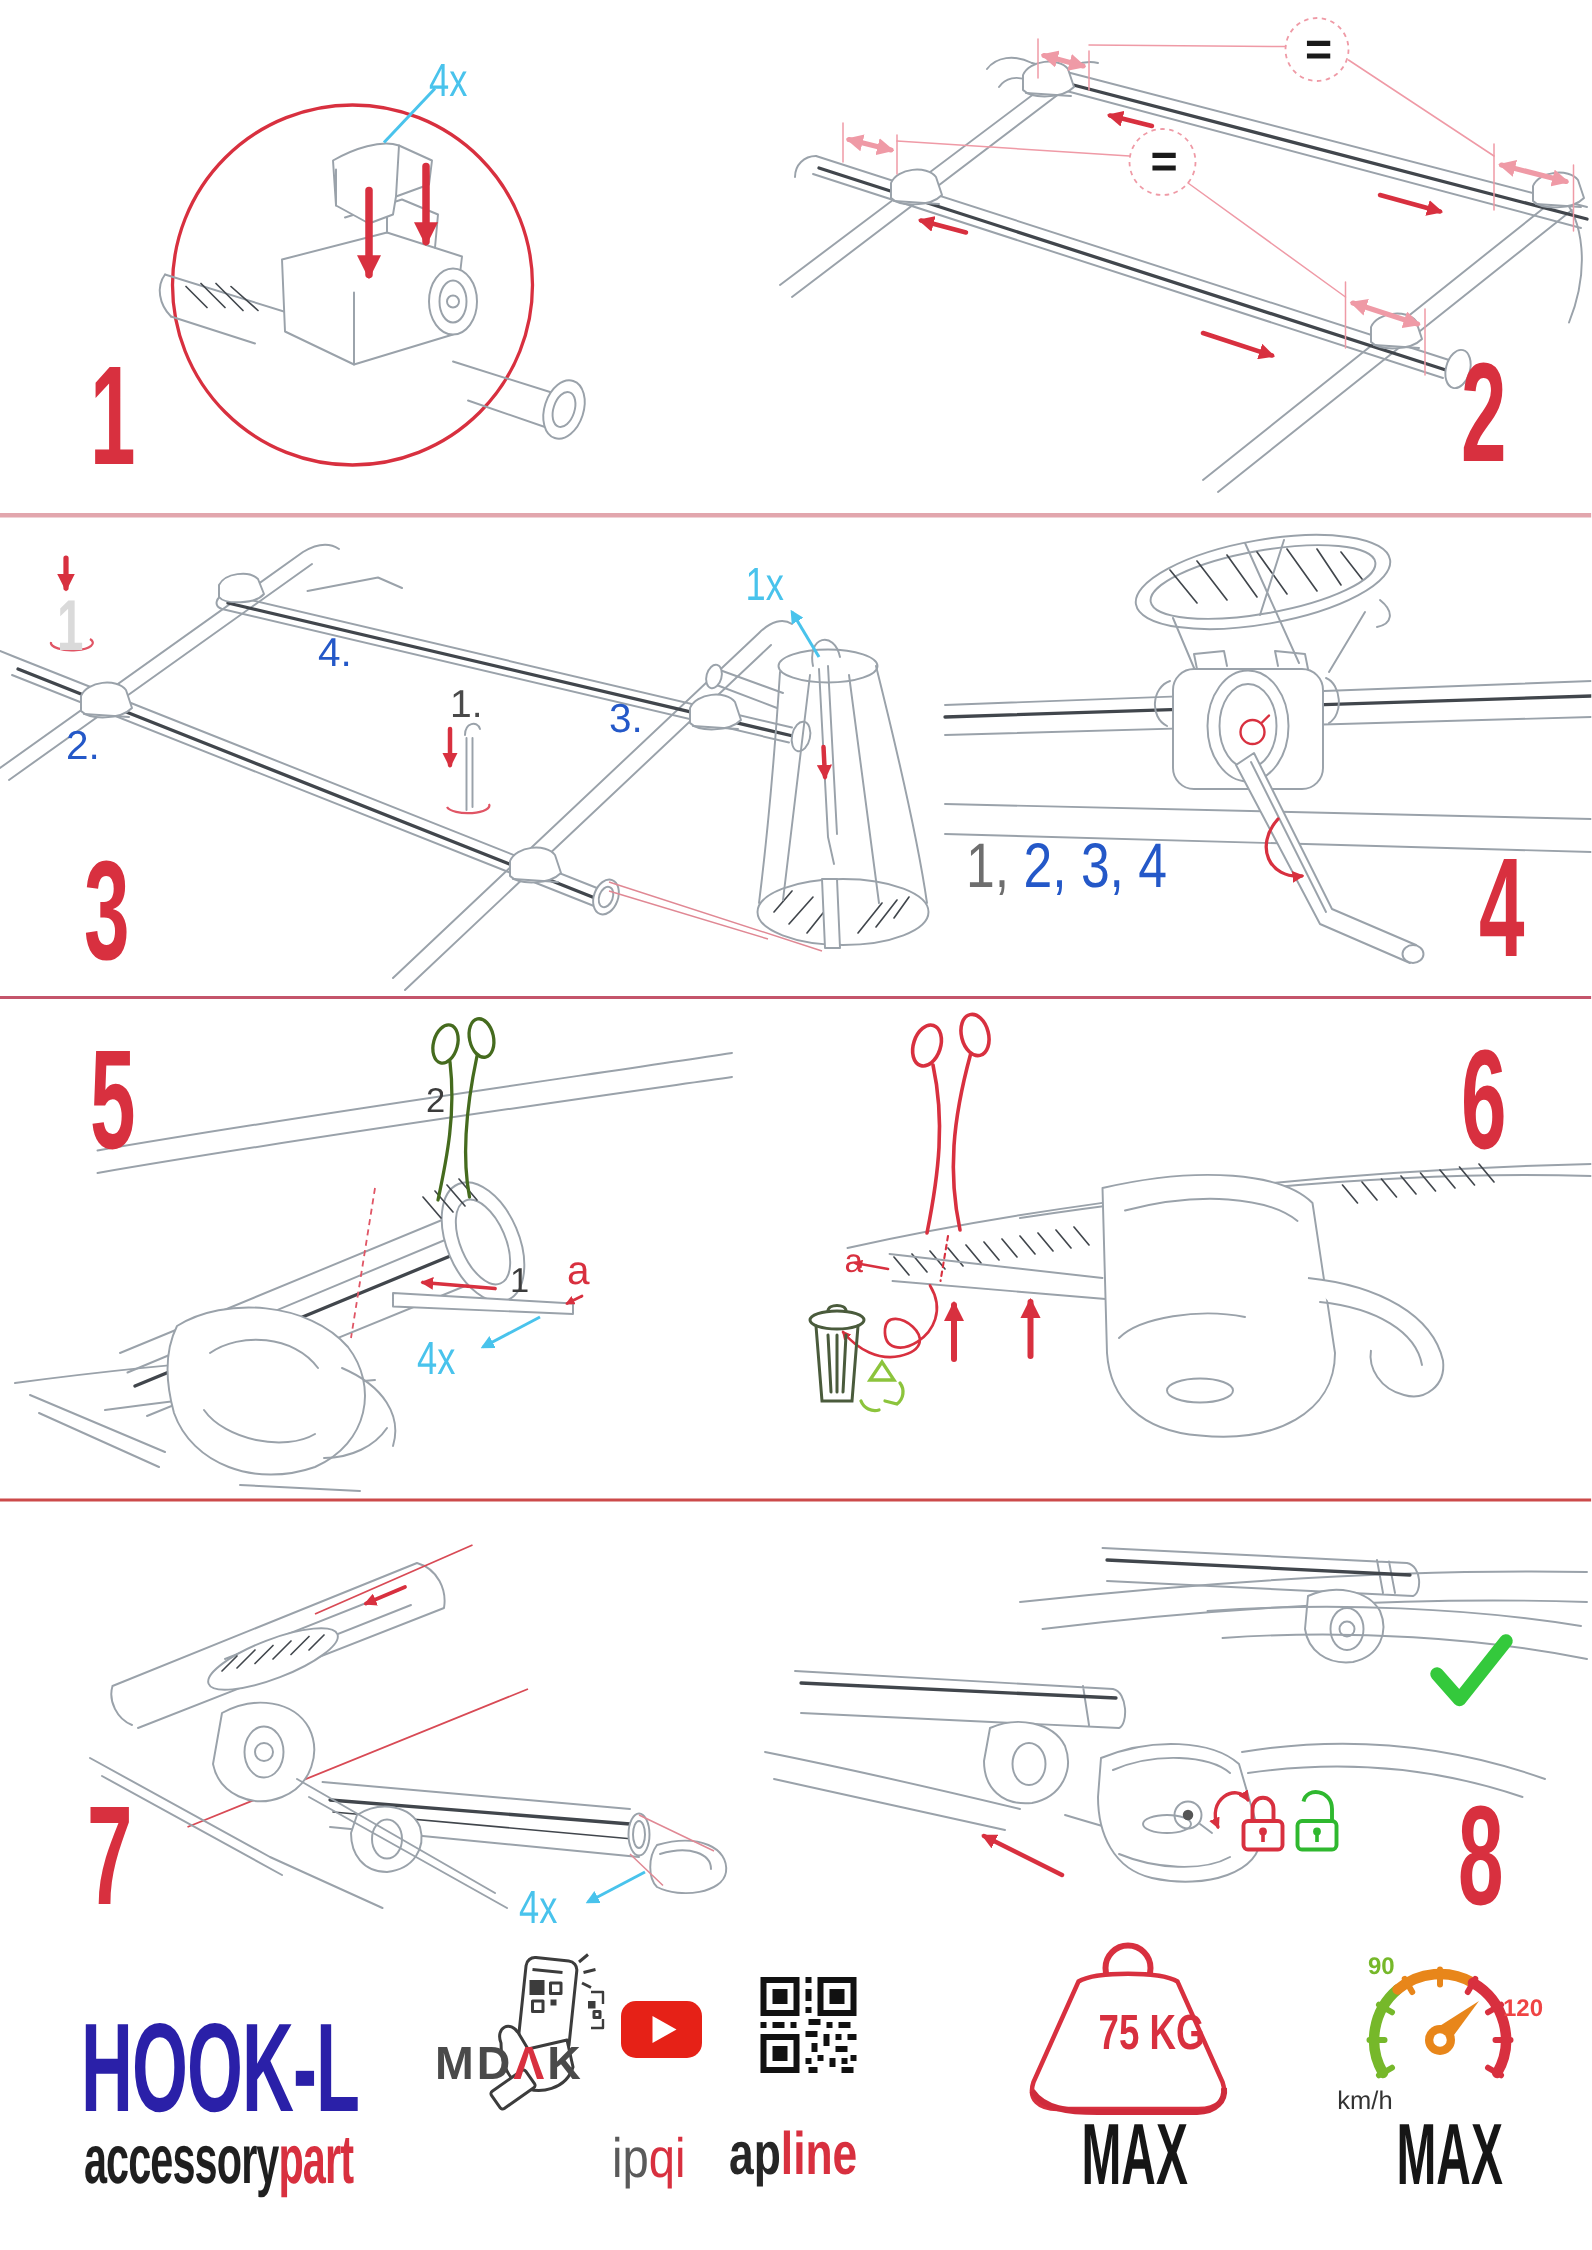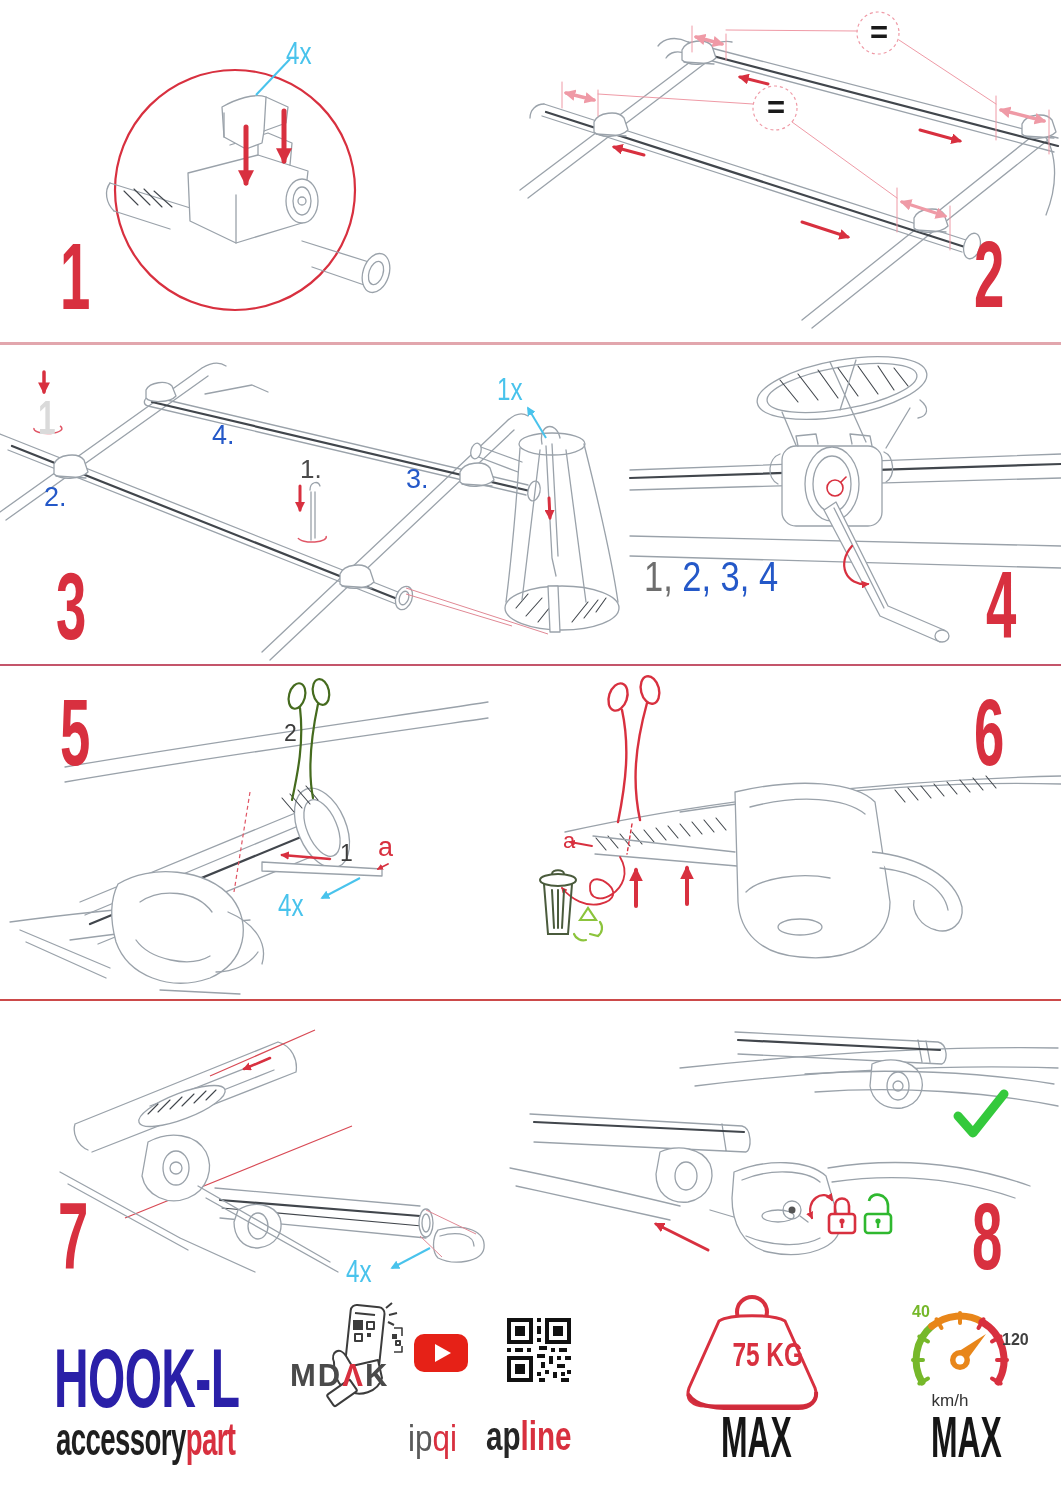--- a/index.html
+++ b/index.html
@@ -20,21 +20,21 @@
   .brand{font-size:46px;font-weight:700;transform:scaleX(.60);letter-spacing:-1px;}
   .brand .blk{color:#1f1f1f;} .red{color:#d8303f;}
   .mdak{font-size:31px;font-weight:700;letter-spacing:2px;color:#4a4a4a;}
   .ipqi{font-size:37px;color:#5a5a5a;transform:scaleX(.85);}
   .apline{font-size:40px;font-weight:700;color:#262626;transform:scaleX(.74);}
   .ctrwrap{position:absolute;text-align:center;}
   .maxtxt{display:inline-block;font-size:58px;font-weight:700;color:#161616;transform:scaleX(.55);transform-origin:center top;line-height:1;}
   .w75{display:inline-block;font-size:33px;font-weight:700;color:#d8303f;transform:scaleX(.74);transform-origin:center top;line-height:1;}
   .kmh{display:inline-block;font-size:17px;color:#333;line-height:1;}
   .sp60{font-size:16px;font-weight:700;color:#76b82a;}
-  .sp120{font-size:16px;font-weight:700;color:#404040;}
+  .sp120{font-size:16px;font-weight:700;color:#ef4444;}
   .divider{position:absolute;left:0;width:1061px;}
   .ln{fill:none;stroke:#9aa2aa;stroke-width:1.3;stroke-linecap:round;stroke-linejoin:round;}
   .lnw{fill:#fff;stroke:#9aa2aa;stroke-width:1.3;stroke-linejoin:round;}
   .dk{fill:none;stroke:#41464c;stroke-width:2.2;stroke-linecap:round;}
   .dk1{fill:none;stroke:#41464c;stroke-width:1.1;stroke-linecap:round;}
   .rd{fill:none;stroke:#d8303f;stroke-linecap:round;stroke-linejoin:round;}
   .rdthin{fill:none;stroke:#e08894;stroke-width:1;}
   .pk{fill:none;stroke:#ef9aa6;stroke-linecap:round;}
 </style>
 </head>
@@ -480,22 +480,22 @@
       <path d="M33.7,28.3 A44,44 0 0 1 84,23.9" stroke="#e8861a" stroke-width="7"></path>
       <path d="M84,23.9 A44,44 0 0 1 100.1,84" stroke="#d8303f" stroke-width="7"></path>
       <path d="M21.3,85.5 L30,80.5 M15,62 L25,62 M21.3,38.5 L30,43.5" stroke="#76b82a" stroke-width="4"></path>
       <path d="M38.5,21.3 L43.5,30 M62,15 L62,25" stroke="#e8861a" stroke-width="4"></path>
       <path d="M85.5,21.3 L80.5,30 M102.7,38.5 L94,43.5 M109,62 L99,62 M102.7,85.5 L94,80.5" stroke="#d8303f" stroke-width="4"></path>
     </g>
     <polygon points="88,36 55,57 63,70" fill="#e8861a"></polygon>
     <circle cx="62" cy="62" r="10" fill="#e8861a"></circle>
     <circle cx="62" cy="62" r="4.5" fill="#ffffff"></circle>
   </svg>
-  <span class="lab sp60" style="left:912px;top:1304px">40</span>
+  <span class="lab sp60" style="left:912px;top:1304px">90</span>
   <span class="lab sp120" style="left:1002px;top:1332px">120</span>
-  <div class="ctrwrap" style="left:900px;top:1392px;width:100px">
+  <div class="ctrwrap" style="left:860px;top:1392px;width:100px">
     <span class="kmh">km/h</span>
   </div>
   <div class="ctrwrap" style="left:902px;top:1408px;width:120px">
     <span class="maxtxt">MAX</span>
   </div>
 
 </div>
 
 </body></html>

